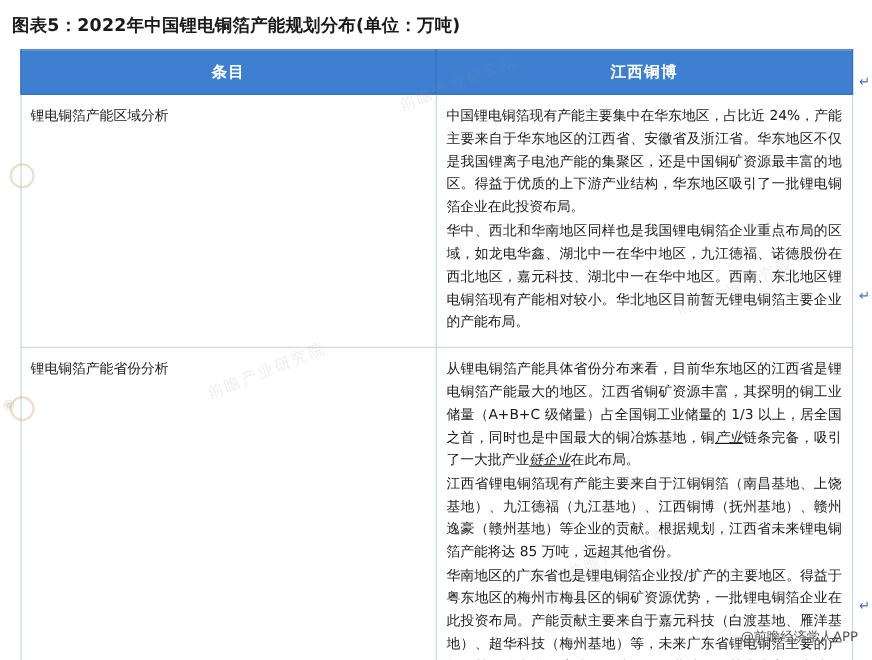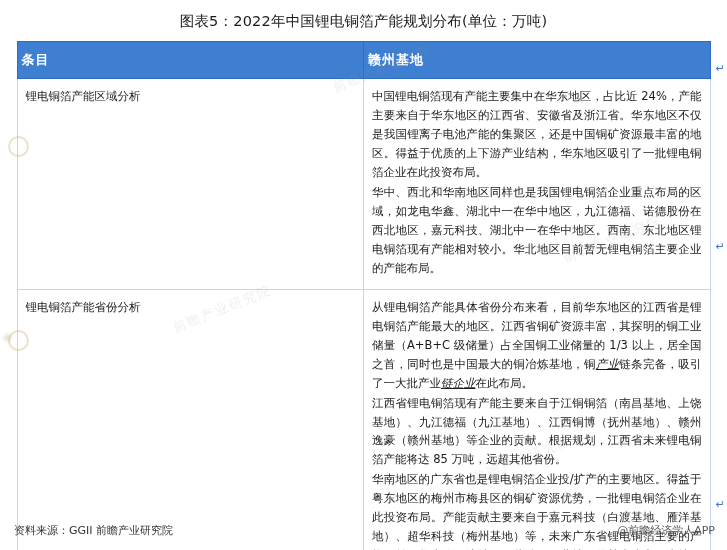--- a/index.html
+++ b/index.html
@@ -14,42 +14,42 @@
     position: relative;
     overflow: hidden;
   }
   .page {
     position: relative;
     width: 727px;
     height: 550px;
     box-sizing: border-box;
   }
   .title {
-    text-align: center;
+    text-align: left;
     font-size: 14.5px;
-    font-weight: normal;
+    font-weight: bold;
     color: #1a1a1a;
     padding: 12px 10px 10px 10px;
     letter-spacing: 0.2px;
   }
   table.main-table {
     width: 694px;
     margin: 0 auto;
     border-collapse: collapse;
     table-layout: fixed;
     background: transparent;
   }
   table.main-table th {
     background: #3f7fd1;
     color: #ffffff;
     font-size: 13px;
     font-weight: bold;
     padding: 9px 4px;
     border: 1px solid #2f6cbb;
-    text-align: left;
+    text-align: center;
     letter-spacing: 1px;
   }
   table.main-table td {
     border: 1px solid #c9d6e8;
     vertical-align: top;
     font-size: 11.5px;
     line-height: 1.65;
     color: #1a1a1a;
     padding: 8px 8px 10px 8px;
     background: transparent;
@@ -136,21 +136,21 @@
   <div class="wm-circle" style="left:8px; top:136px;"></div>
   <div class="wm-logo" style="top:330px;">◉</div>
   <div class="wm-circle" style="left:8px; top:330px;"></div>
 
   <div class="title">图表5：2022年中国锂电铜箔产能规划分布(单位：万吨)</div>
 
   <table class="main-table">
     <thead>
       <tr>
         <th>条目</th>
-        <th>赣州基地</th>
+        <th>江西铜博</th>
       </tr>
     </thead>
     <tbody>
       <tr>
         <td class="col-item">锂电铜箔产能区域分析</td>
         <td class="col-detail">
           <p>中国锂电铜箔现有产能主要集中在华东地区，占比近 24%，产能主要来自于华东地区的江西省、安徽省及浙江省。华东地区不仅是我国锂离子电池产能的集聚区，还是中国铜矿资源最丰富的地区。得益于优质的上下游产业结构，华东地区吸引了一批锂电铜箔企业在此投资布局。</p>
           <p>华中、西北和华南地区同样也是我国锂电铜箔企业重点布局的区域，如龙电华鑫、湖北中一在华中地区，九江德福、诺德股份在西北地区，嘉元科技、湖北中一在华中地区。西南、东北地区锂电铜箔现有产能相对较小。华北地区目前暂无锂电铜箔主要企业的产能布局。</p>
         </td>
       </tr>
@@ -162,15 +162,14 @@
           <p>华南地区的广东省也是锂电铜箔企业投/扩产的主要地区。得益于粤东地区的梅州市梅县区的铜矿资源优势，一批锂电铜箔企业在此投资布局。产能贡献主要来自于嘉元科技（白渡基地、雁洋基地）、超华科技（梅州基地）等，未来广东省锂电铜箔主要的产能贡献仍将出自于该地区。此外，西北地区的甘肃省和西南地区的四川省有望成为锂电铜箔产能的主要集聚区。</p>
         </td>
       </tr>
     </tbody>
   </table>
 
   <div class="pilcrow" style="top:62px;">↵</div>
   <div class="pilcrow" style="top:240px;">↵</div>
   <div class="pilcrow" style="top:498px;">↵</div>
 
-  <div class="footer">资料来源：GGII 前瞻产业研究院</div>
   <div class="watermark-right">@前瞻经济学人APP</div>
 </div>
 
 </body></html>

